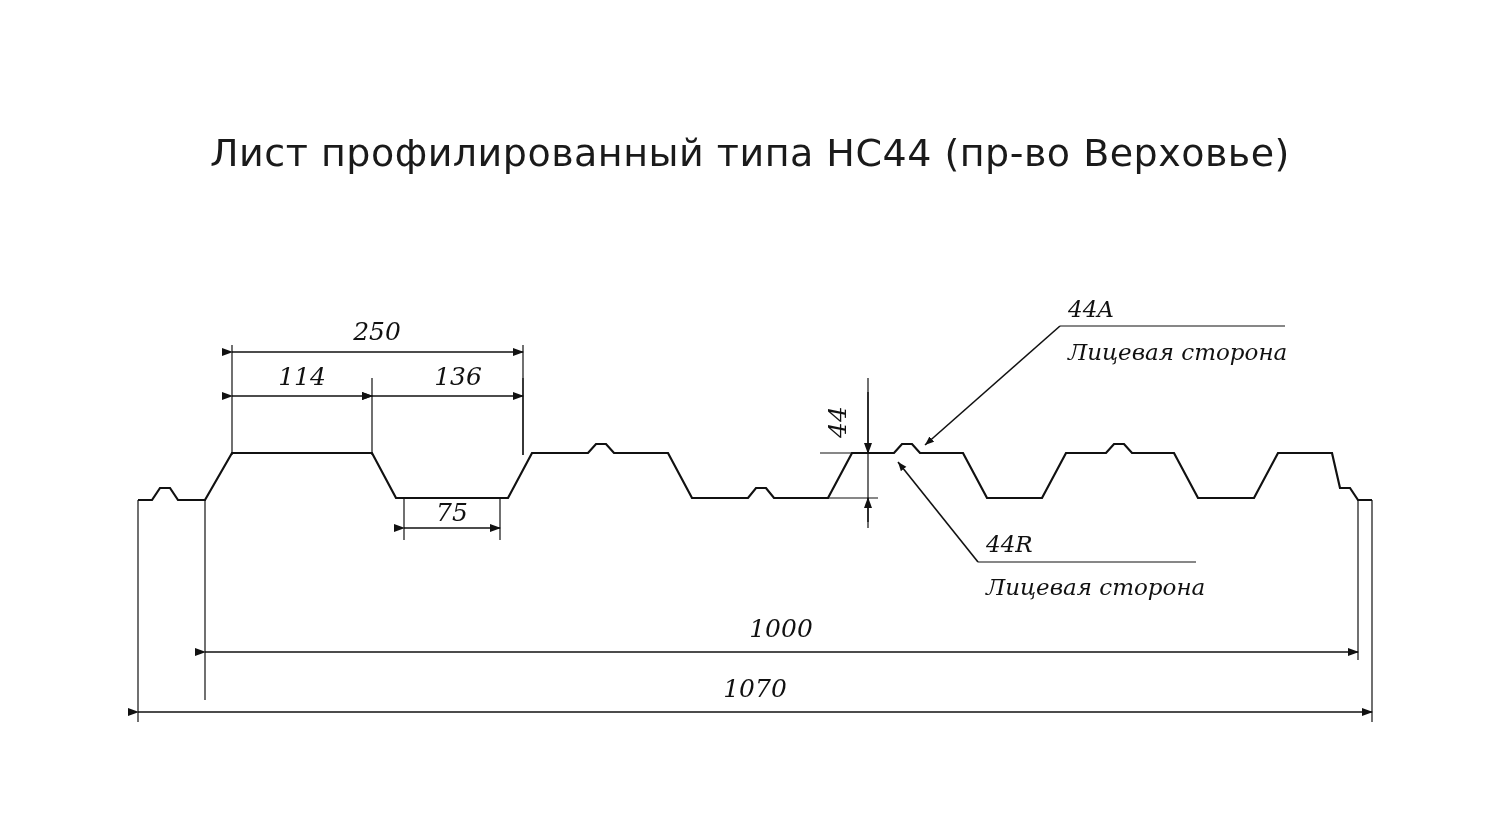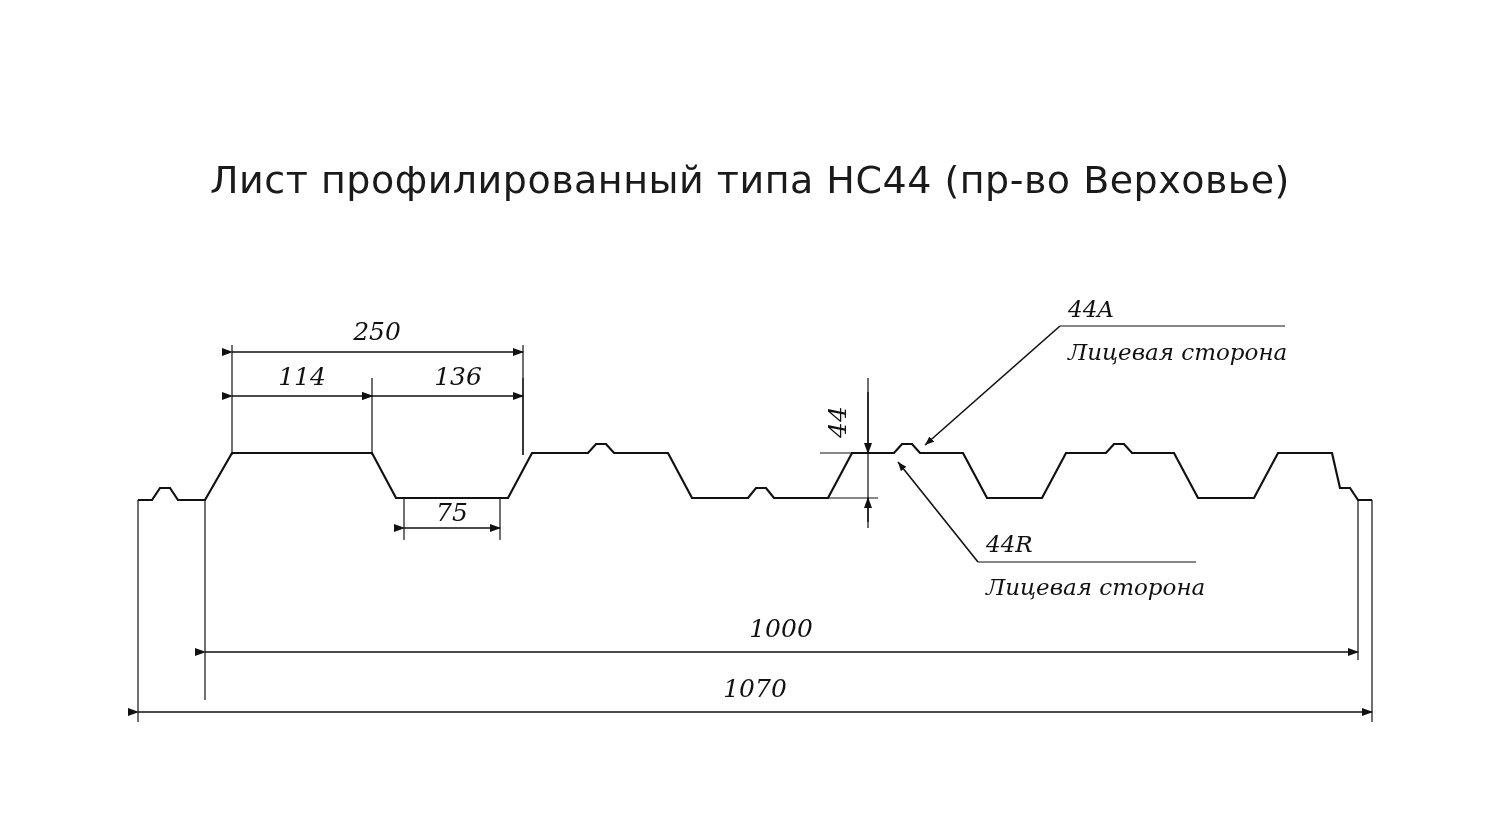--- a/index.html
+++ b/index.html
@@ -11,21 +11,21 @@
     position: relative;
     width: 1500px;
     height: 831px;
     background: #ffffff;
     overflow: hidden;
     font-family: "DejaVu Sans", sans-serif;
   }
   #title {
     position: absolute;
     left: 0;
-    top: 158px;
+    top: 131px;
     width: 1500px;
     text-align: center;
     font-family: "DejaVu Sans", sans-serif;
     font-size: 38px;
     font-weight: 400;
     letter-spacing: 0.5px;
     color: #1a1a1a;
     white-space: nowrap;
   }
   #drawing {

